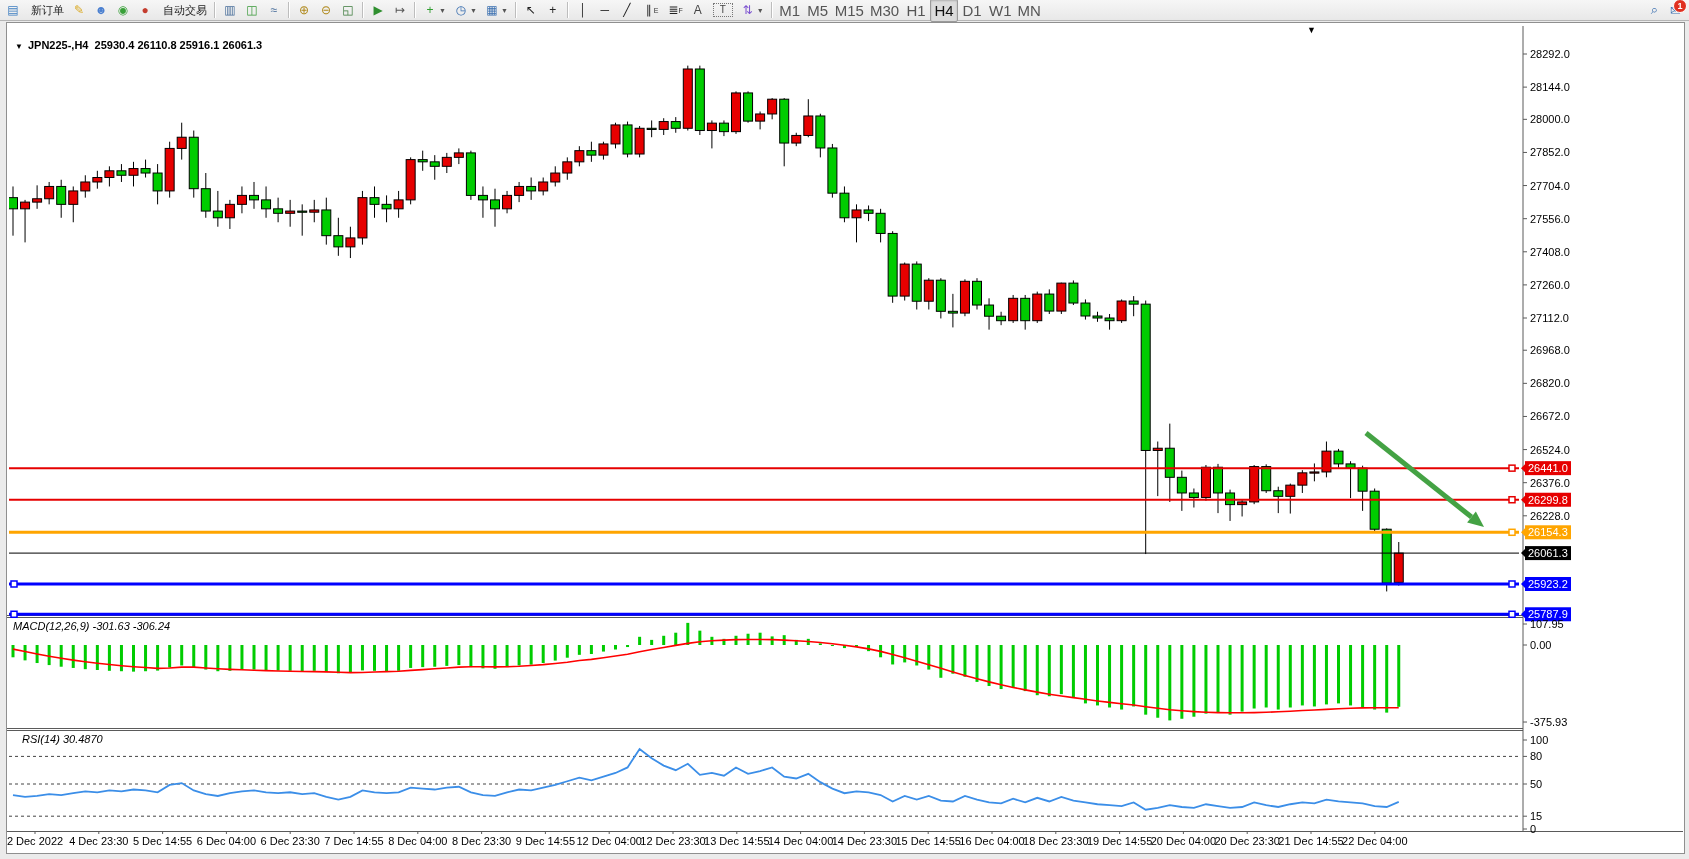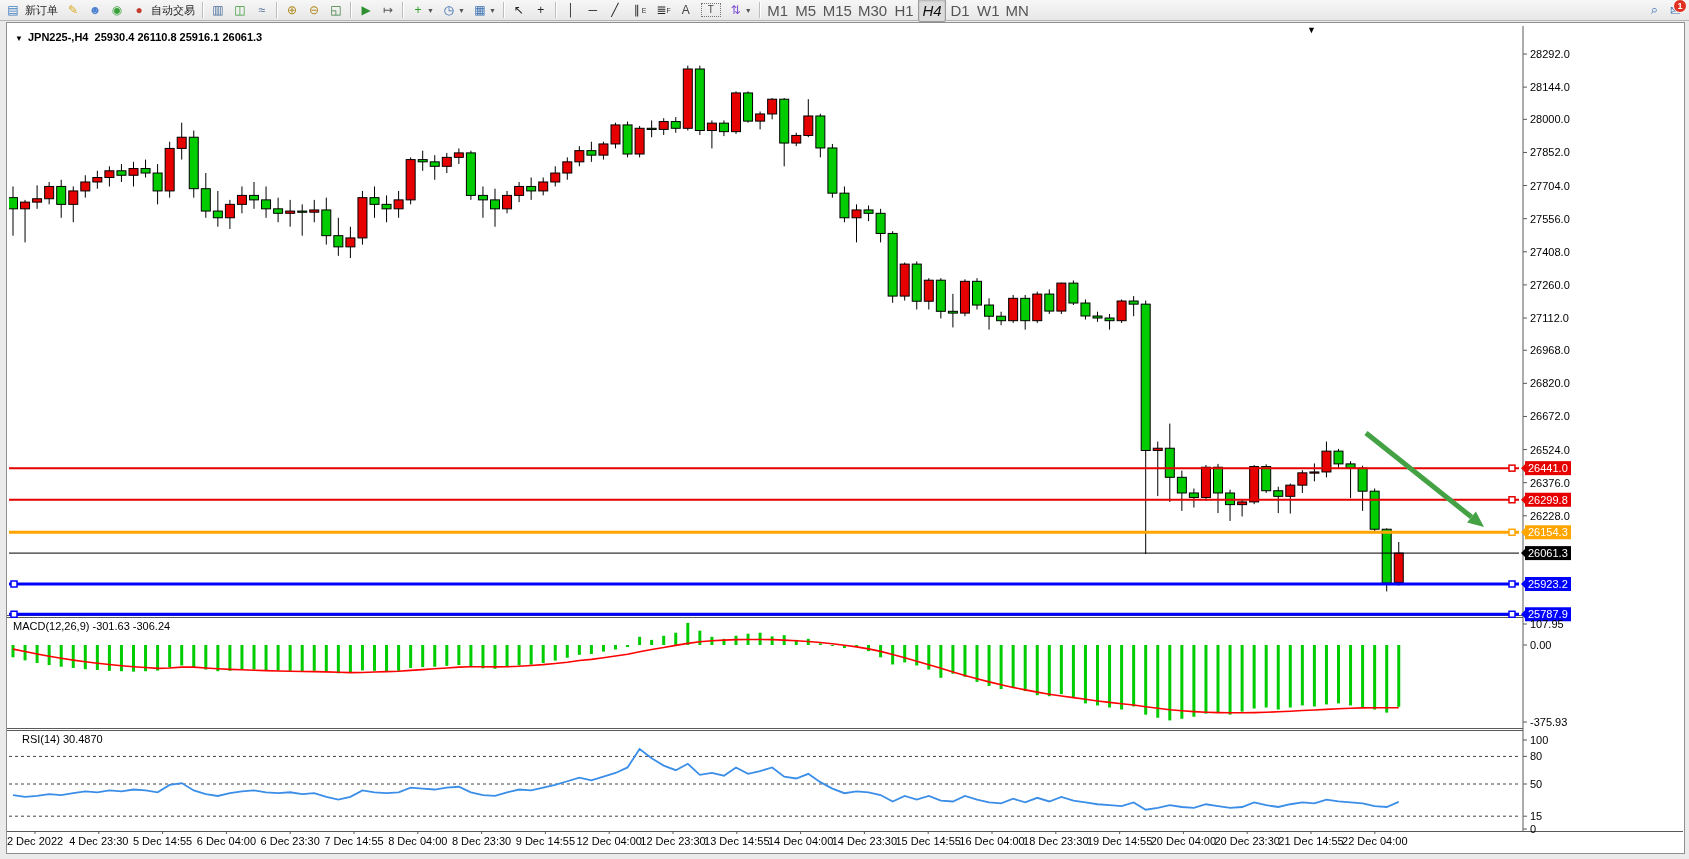--- a/index.html
+++ b/index.html
@@ -3,35 +3,35 @@
 <meta charset="utf-8">
 <style>
   html,body{margin:0;padding:0;background:#ebebeb;font-family:"Liberation Sans",sans-serif;width:1689px;height:859px;overflow:hidden;}
   #app{position:relative;width:1689px;height:859px;}
   
   #toolbar{position:absolute;left:0;top:0;width:1689px;height:21px;background:linear-gradient(#f6f6f6,#e8e8e8);border-bottom:1px solid #b5b5b5;display:flex;align-items:center;padding:0 2px;box-sizing:border-box;font-size:11px;color:#333;}
   .tsep{width:1px;height:16px;background:#bdbdbd;border-right:1px solid #fff;margin:0 3px;}
   .tbtn{display:inline-flex;align-items:center;height:18px;padding:0 3px;border:1px solid transparent;border-radius:2px;cursor:default;}
   .tglyph{font-size:12px;line-height:14px;display:inline-block;min-width:14px;text-align:center;}
   .tsub{font-size:7px;vertical-align:sub;color:#333;margin-left:-2px;}
-  .tlabel{margin-left:5px;color:#222;}
+  .tlabel{margin-left:11px;color:#222;}
   .tdrop{font-size:7px;color:#555;margin-left:2px;}
   .tboxed{border:1px dotted #777;padding:0 2px;font-size:10px;line-height:12px;}
   .tf{display:inline-block;min-width:22px;text-align:center;padding:2px 2px;color:#555;font-size:15px;border:1px solid transparent;}
-  .tf.active{background:#dcdcdc;border:1px solid #9a9a9a;border-radius:2px;color:#111;box-shadow:inset 0 1px 2px rgba(0,0,0,.2);font-style:italic;}
+  .tf.active{background:#dcdcdc;border:1px solid #9a9a9a;border-radius:2px;color:#111;box-shadow:inset 0 1px 2px rgba(0,0,0,.2);}
   #toolbar-right{margin-left:auto;display:flex;align-items:center;}
   .badge{position:absolute;top:-4px;right:-6px;background:#e03020;color:#fff;border-radius:7px;font-size:9px;min-width:12px;height:12px;line-height:12px;text-align:center;font-weight:bold;border:1px solid #fff;}
   .rbtn{position:relative;margin:0 6px;font-size:13px;color:#3a6fb0;}
   
   #chart-window{position:absolute;left:6px;top:22px;width:1677px;height:830px;background:#fff;border:1px solid #8f8f8f;}
   #chart-svg{position:absolute;left:0;top:0;}
-  #chart-title{position:absolute;left:8px;top:8px;font-size:11px;font-weight:bold;color:#000;}
+  #chart-title{position:absolute;left:8px;top:16px;font-size:11px;font-weight:bold;color:#000;}
   #chart-title .tri{font-size:8px;margin-right:5px;font-weight:normal;}
   #shift-marker{position:absolute;left:1300px;top:2px;font-size:9px;color:#000;}
-  .ind-label{position:absolute;left:6px;font-size:11px;color:#000;}
+  .ind-label{position:absolute;left:6px;font-size:11px;color:#000;font-style:italic;}
   #macd-label{top:597px;}
   #rsi-label{top:710px;margin-left:9px;}
 </style>
 </head>
 <body>
 <div id="app">
 
   <div id="toolbar">
       <span class="tbtn">
         <span class="tglyph" style="color: rgb(63, 127, 193);">▤</span>

